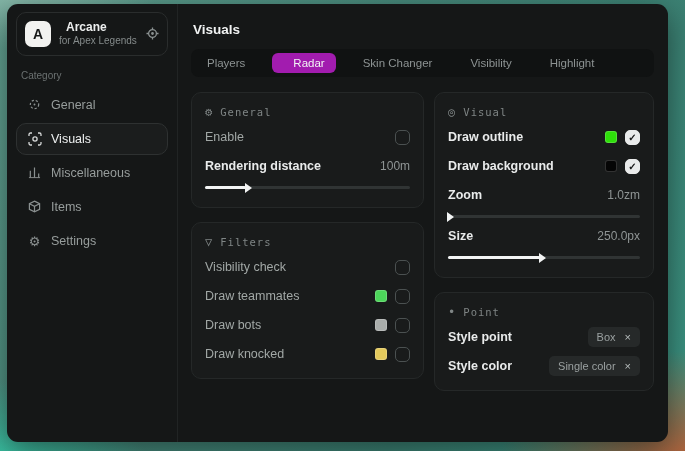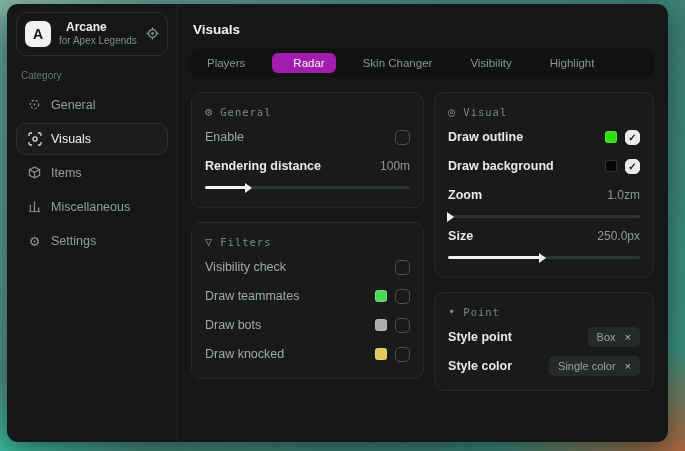--- a/index.html
+++ b/index.html
@@ -118,34 +118,34 @@
           <svg width="14" height="14" viewBox="0 0 14 14" fill="none" stroke="currentColor" stroke-width="1.3">
             <path d="M1 4V2.5A1.5 1.5 0 0 1 2.5 1H4M10 1h1.5A1.5 1.5 0 0 1 13 2.5V4M13 10v1.5a1.5 1.5 0 0 1-1.5 1.5H10M4 13H2.5A1.5 1.5 0 0 1 1 11.5V10"></path>
             <circle cx="7" cy="7" r="2.1"></circle>
           </svg>
           </span>
         <span>Visuals</span>
       </div>
       <div class="nav-item">
         <span class="nico">
           <svg width="13" height="13" viewBox="0 0 14 14" fill="none" stroke="currentColor" stroke-width="1.3">
+            <path d="M2.5 12.5V5M7 12.5V1.5M11.5 12.5V8"></path>
+              <path d="M1 12.5h12" stroke-width="1"></path>
+          </svg>
+          </span>
+        <span>Miscellaneous</span>
+      </div>
+      <div class="nav-item">
+        <span class="nico">
+          <svg width="13" height="13" viewBox="0 0 14 14" fill="none" stroke="currentColor" stroke-width="1.3">
             <path d="M7 1.2 12.5 4v6L7 12.8 1.5 10V4Z"></path>
               <path d="M1.5 4 7 6.8 12.5 4M7 6.8v6"></path>
           </svg>
           </span>
         <span>Items</span>
-      </div>
-      <div class="nav-item">
-        <span class="nico">
-          <svg width="13" height="13" viewBox="0 0 14 14" fill="none" stroke="currentColor" stroke-width="1.3">
-            <path d="M2.5 12.5V5M7 12.5V1.5M11.5 12.5V8"></path>
-              <path d="M1 12.5h12" stroke-width="1"></path>
-          </svg>
-          </span>
-        <span>Miscellaneous</span>
       </div>
       <div class="nav-item">
         <span class="nico">⚙</span>
         <span>Settings</span>
       </div>
     </div>
 
   </div>
 
   <div class="main">

